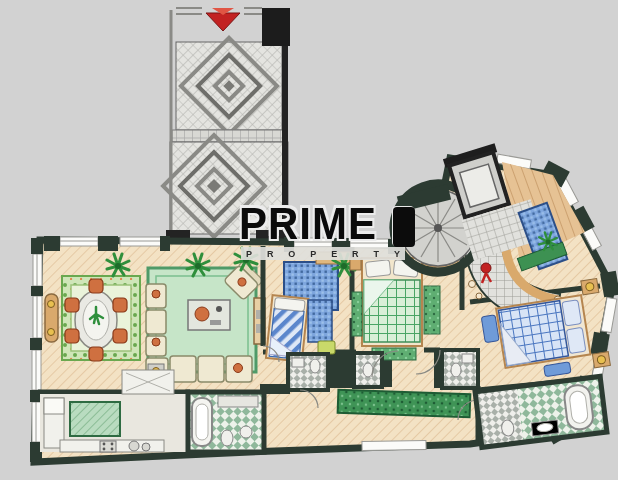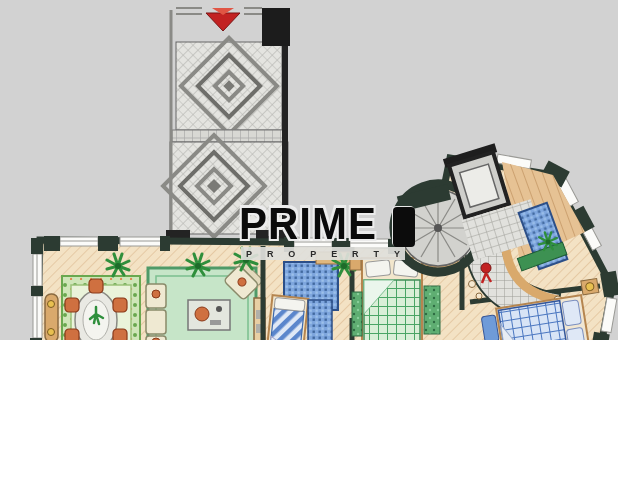--- a/index.html
+++ b/index.html
@@ -1,17 +1,17 @@
 <!DOCTYPE html>
 <html style="--background: #d2d2d2; --paper_margin: #ffffff; --wall_dark: #2c3b32; --vestibule_wall: #232323; --floor_wood: #f3e2c4; --tile_gray: #e1e1dd; --rug_green: #c6e5c8; --rug_blue: #6f9bd8; --bed_green_plaid: #4aa565; --bed_blue_plaid: #4a76c0; --wood_trim: #d9a96c; --chair_terracotta: #cf7040; --plant_green: #2f8f3c; --entry_marker_red: #c22222; --watermark_ink: #0a0a0a;"><head>
 <meta charset="utf-8">
 <style>
   html,body{margin:0;padding:0;background:#ffffff;}
   .stage{
-    position:relative;width:640px;height:340px;overflow:hidden;
+    position:relative;width:640px;height:480px;overflow:hidden;
     background:var(--background,#d2d2d2);
     font-family:"Liberation Sans",sans-serif;
   }
   .paper-margin{position:absolute;top:0;right:0;width:22px;height:480px;background:var(--paper_margin,#fff);}
   svg{position:absolute;left:0;top:0;}
   .wm-title{
     position:absolute;left:239px;top:203px;
     font-size:42px;font-weight:900;letter-spacing:1px;line-height:1;
     color:var(--watermark_ink,#0a0a0a);
     text-shadow:-2px -2px 0 #ececec,2px -2px 0 #ececec,-2px 2px 0 #ececec,2px 2px 0 #ececec;

